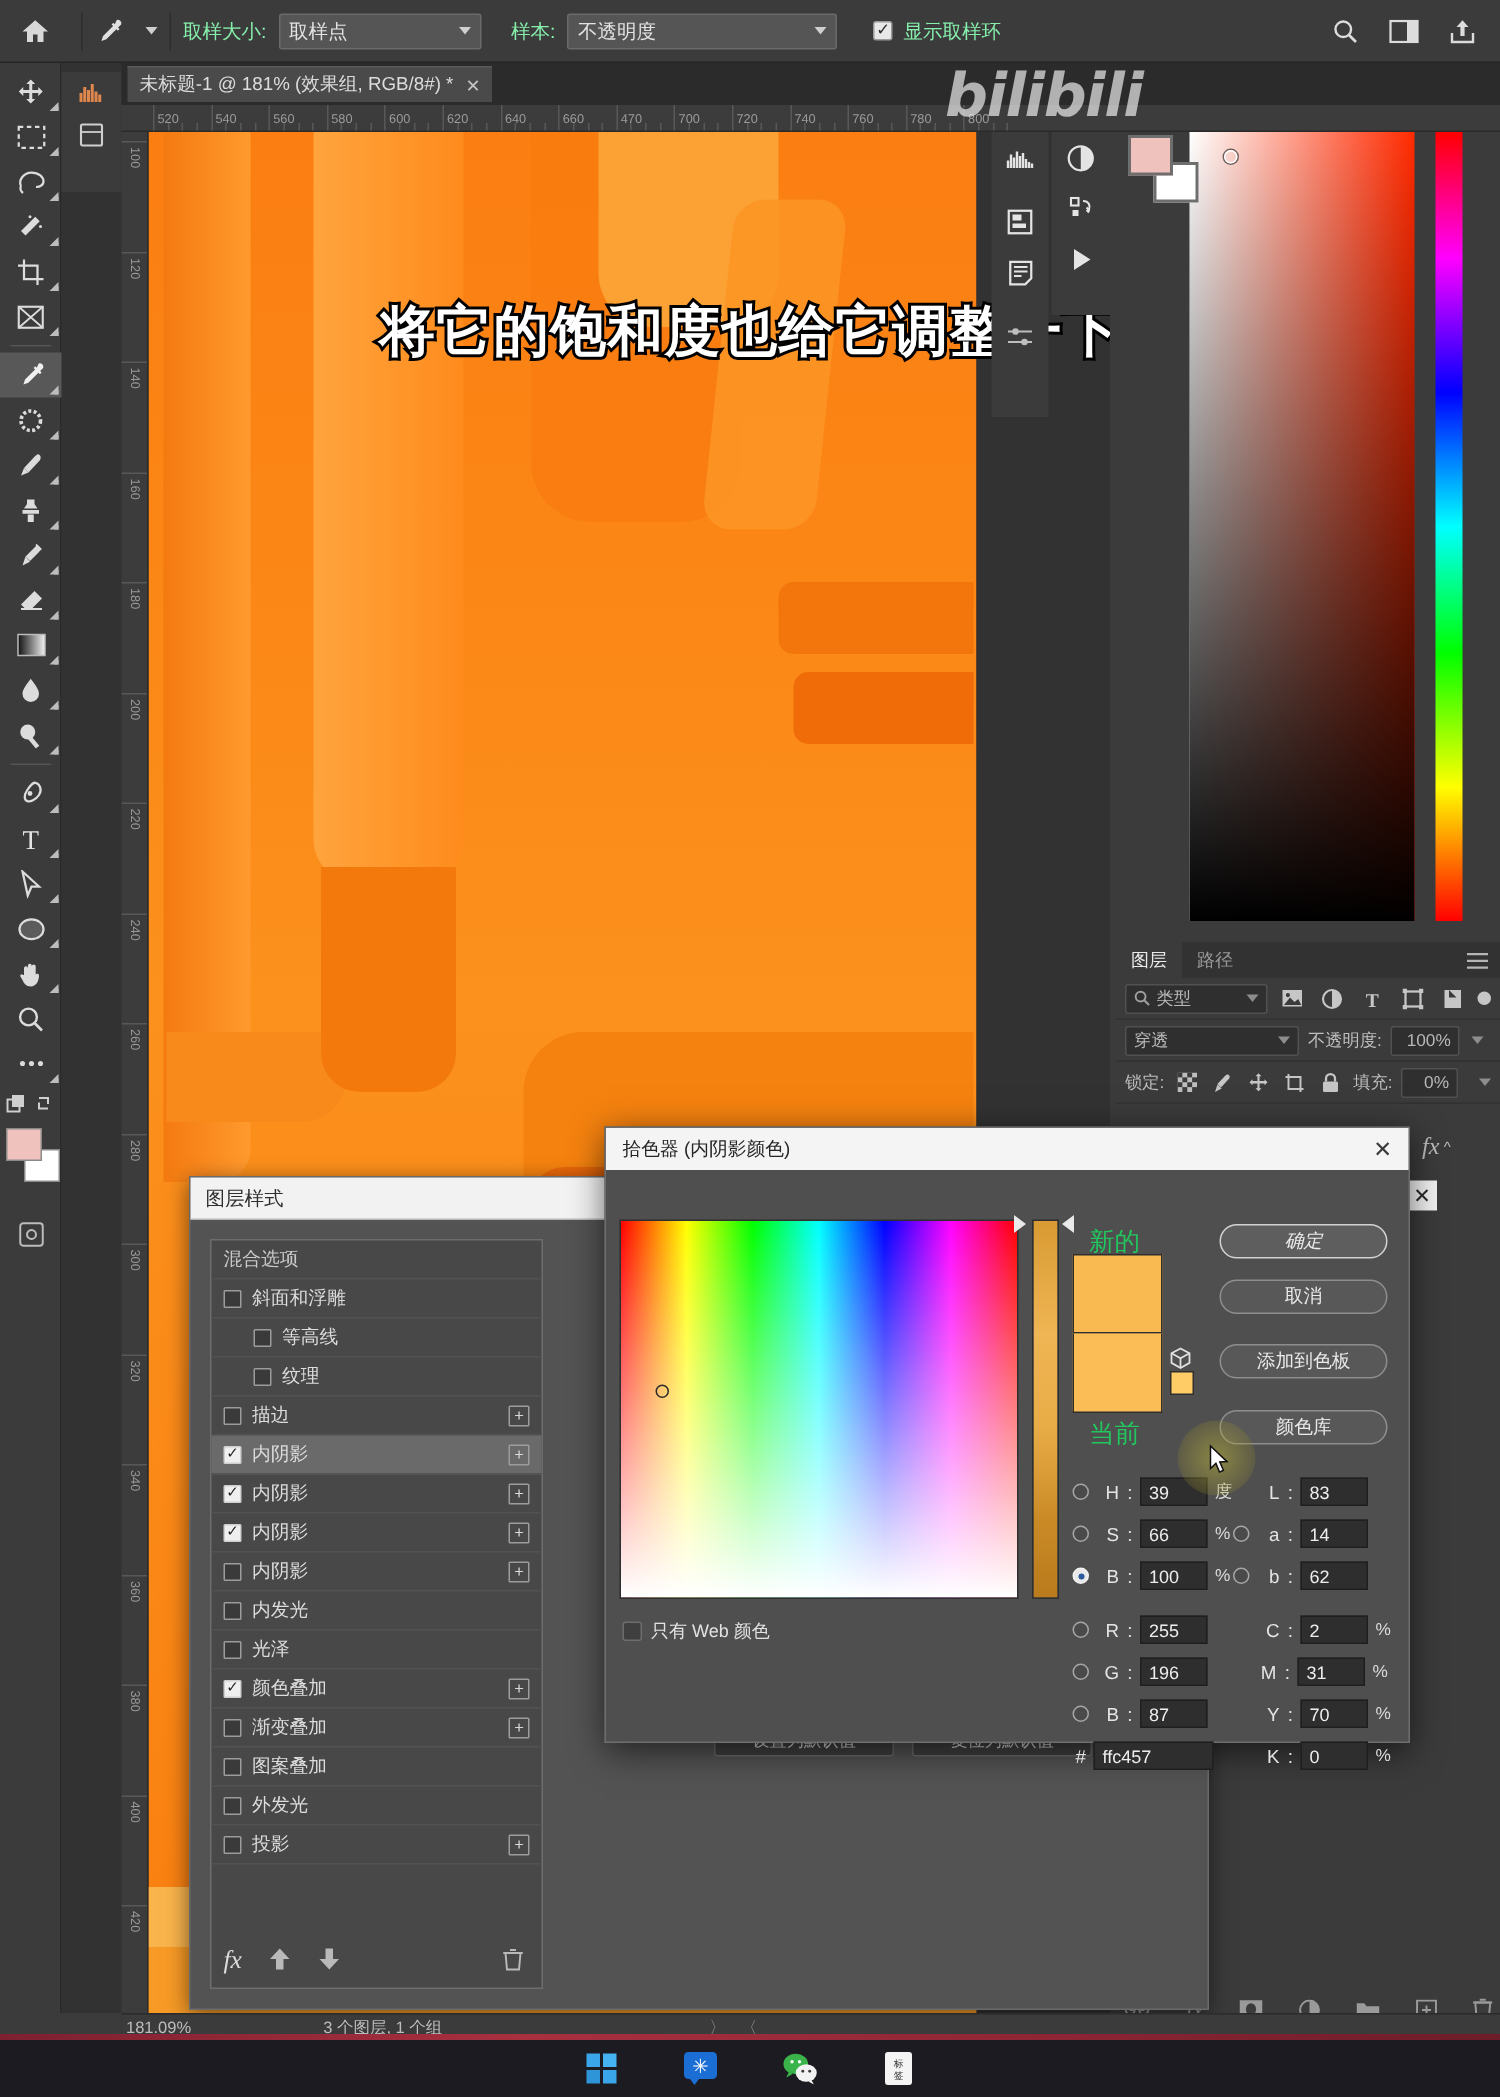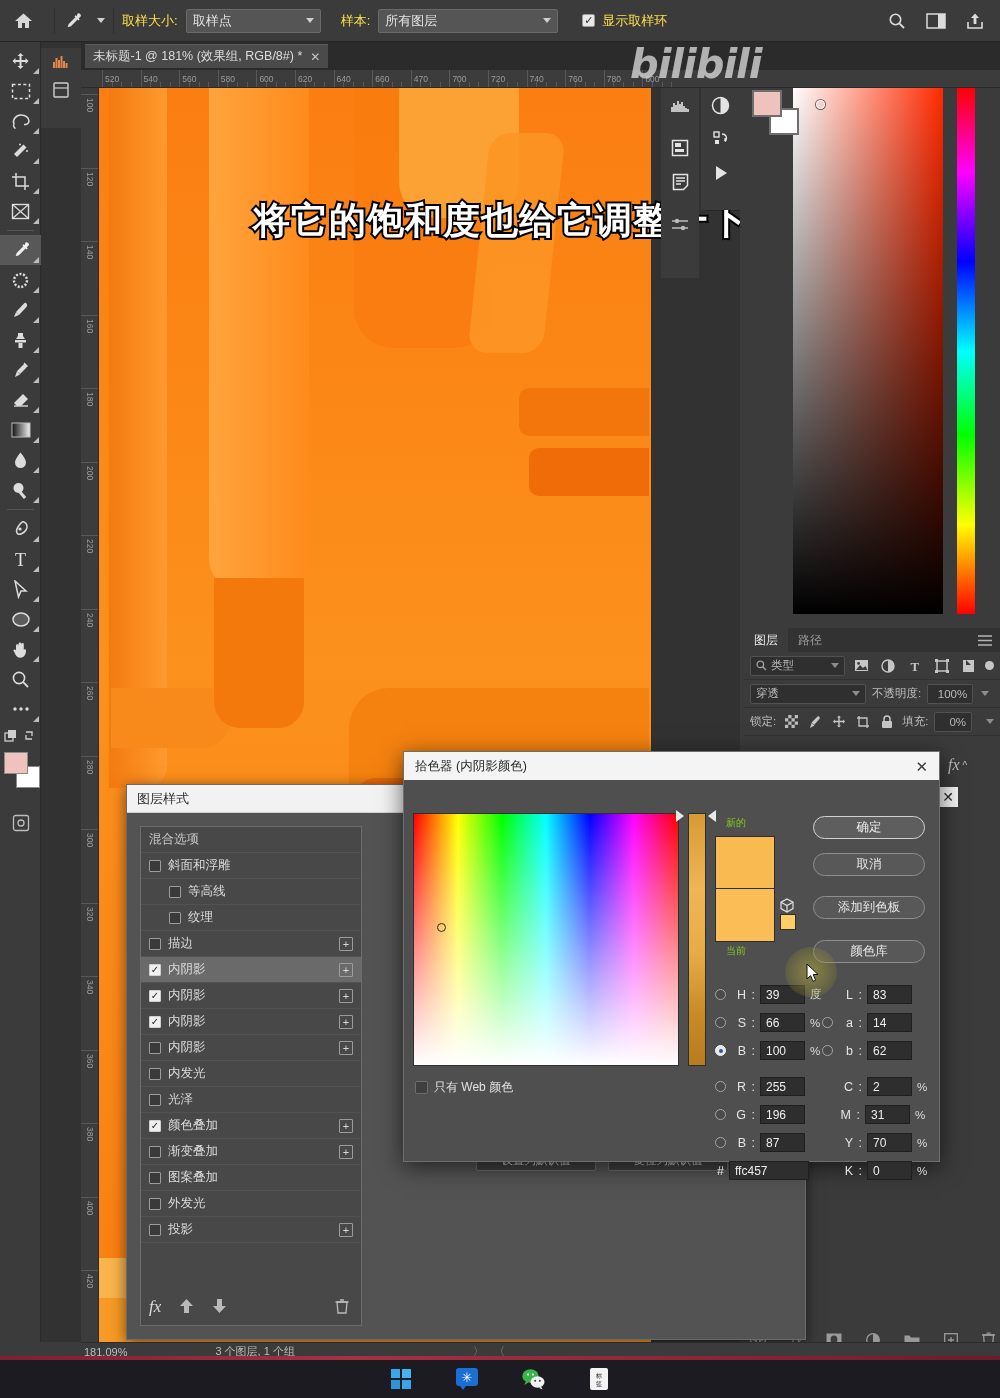--- a/index.html
+++ b/index.html
@@ -12,21 +12,21 @@
   }
   .abs{position:absolute;}
 
   
   #options-bar{
     left:0;top:0;width:1000px;height:42px;background:#3b3b3b;
     display:flex;align-items:center;border-bottom:1px solid #252525;
   }
   #options-bar .ob-sep{width:1px;height:26px;background:#2e2e2e;margin:0 8px;}
   .ico{display:inline-flex;align-items:center;justify-content:center;}
-  .obtxt{color:#fde047;font-size:13px;white-space:nowrap;}
+  .obtxt{color:#86efac;font-size:13px;white-space:nowrap;}
   .ob-select{
     background:#555;border:1px solid #6a6a6a;border-radius:2px;height:24px;
     display:flex;align-items:center;padding:0 6px;color:#e2e2e2;font-size:13px;
     justify-content:space-between;
   }
   .caret{width:0;height:0;border-left:4px solid transparent;border-right:4px solid transparent;border-top:5px solid #cfcfcf;margin-left:8px;}
   .chk{width:13px;height:13px;background:#e8e8e8;border:1px solid #9a9a9a;border-radius:2px;display:inline-flex;align-items:center;justify-content:center;color:#2b2b2b;font-size:11px;line-height:1;}
   .chk.off{background:#3f3f3f;border-color:#6d6d6d;color:transparent;}
 
   
@@ -128,21 +128,21 @@
     box-shadow:0 5px 22px rgba(0,0,0,.6);border:1px solid #6e6e6e;}
   #cp-title{height:28px;background:#f4f4f4;color:#262626;font-size:12.5px;display:flex;align-items:center;padding:0 11px;}
   #cp-close{margin-left:auto;font-size:15px;color:#3a3a3a;line-height:1;}
   #cp-body{position:absolute;left:0;top:28px;width:537px;height:383px;}
   #cp-sv{position:absolute;left:9px;top:33px;width:266px;height:253px;border:1px solid #2f2f2f;}
   #cp-sv-marker{position:absolute;left:33px;top:143px;width:9px;height:9px;border:1.5px solid #2b2b2b;border-radius:50%;}
   #cp-hue{position:absolute;left:284px;top:33px;width:18px;height:253px;border:1px solid #2f2f2f;}
   .cp-arrow{position:absolute;width:0;height:0;border-top:6px solid transparent;border-bottom:6px solid transparent;}
   #cp-arrow-l{left:272px;top:30px;border-left:8px solid #e9e9e9;}
   #cp-arrow-r{left:304px;top:30px;border-right:8px solid #e9e9e9;}
-  .cp-lbl{position:absolute;font-size:10px;color:#84cc16;}
+  .cp-lbl{position:absolute;font-size:17px;color:#22c55e;}
   #cp-newbox{position:absolute;left:311px;top:56px;width:60px;height:53px;background:#f9ba51;border:1px solid #2e2e2e;}
   #cp-curbox{position:absolute;left:311px;top:109px;width:60px;height:53px;background:#fbbd55;border:1px solid #2e2e2e;border-top:none;}
   #cp-cube{position:absolute;left:376px;top:118px;}
   #cp-websafe{position:absolute;left:376px;top:134px;width:16px;height:16px;background:#ffcc66;border:1px solid #2e2e2e;}
   .cp-btn{position:absolute;left:409px;width:112px;height:23px;border:1px solid #8e8e8e;border-radius:12px;
     display:flex;align-items:center;justify-content:center;font-size:12.5px;color:#eaeaea;background:#585858;}
   .cp-btn.primary{background:#5e5e5e;border-color:#d2d2d2;}
   .cpf-row{position:absolute;display:flex;align-items:center;gap:5px;}
   .radio{width:11px;height:11px;border-radius:50%;border:1px solid #a6a6a6;background:#4a4a4a;display:inline-block;position:relative;flex:none;}
   .radio.on{background:#e9e9e9;border-color:#f2f2f2;}
@@ -189,21 +189,21 @@
     <span class="caret"></span>
   </div>
   <div class="ob-sep"></div>
   <span class="obtxt">取样大小:</span>
   <div class="ob-select" style="width:135px;margin-left:8px;">
     <span>取样点</span>
     <span class="caret"></span>
   </div>
   <span class="obtxt" style="margin-left:20px;">样本:</span>
   <div class="ob-select" style="width:180px;margin-left:8px;">
-    <span>所有图层</span>
+    <span>不透明度</span>
     <span class="caret"></span>
   </div>
   <div style="display:flex;align-items:center;gap:7px;margin-left:24px;">
     <span class="chk">✓</span>
     <span class="obtxt">显示取样环</span>
   </div>
   <div style="margin-left:auto;display:flex;align-items:center;gap:20px;padding-right:16px;">
     <span class="ico">
       <svg width="18" height="18" viewBox="0 0 18 18">
           <circle cx="7.5" cy="7.5" r="5.2" fill="none" stroke="#dcdcdc" stroke-width="1.6"></circle>
@@ -894,21 +894,21 @@
     <div id="cp-curbox"></div>
     <span class="cp-lbl" style="left:322px;top:164px;">当前</span>
     <span id="cp-cube">
       <svg width="14" height="15" viewBox="0 0 14 15">
           <path d="M7 1 L13 4.2 V10.6 L7 14 L1 10.6 V4.2z" fill="none" stroke="#e0e0e0" stroke-width="1.2"></path>
           <path d="M1 4.2 L7 7.5 L13 4.2 M7 7.5 V14" fill="none" stroke="#e0e0e0" stroke-width="1.2"></path>
         </svg>
     </span>
     <div id="cp-websafe"></div>
 
-    <div class="cp-btn primary" style="top:36px;">
+    <div class="cp-btn primary" style="top:36px;font-style:italic;">
         <span>确定</span>
       </div>
     <div class="cp-btn" style="top:73px;">
         <span>取消</span>
       </div>
     <div class="cp-btn" style="top:116px;">
         <span>添加到色板</span>
       </div>
     <div class="cp-btn" style="top:160px;">
         <span>颜色库</span>

